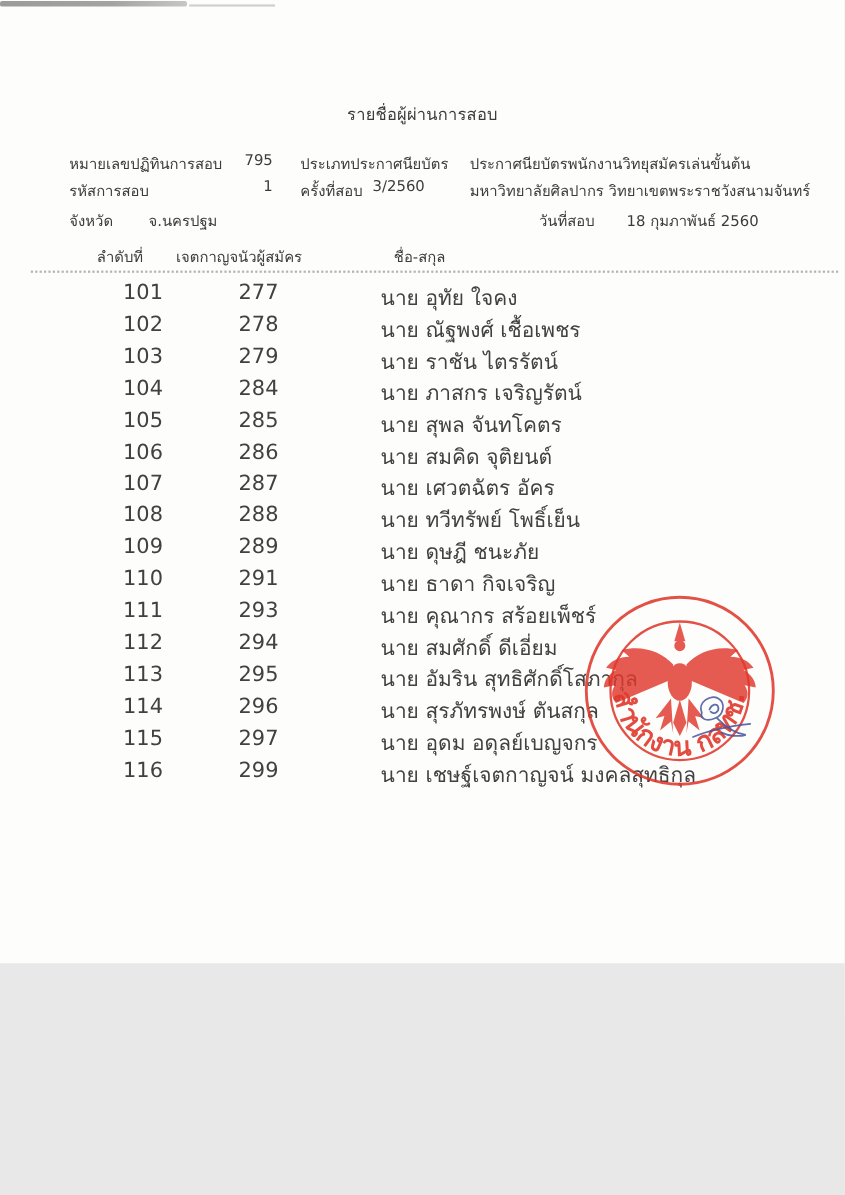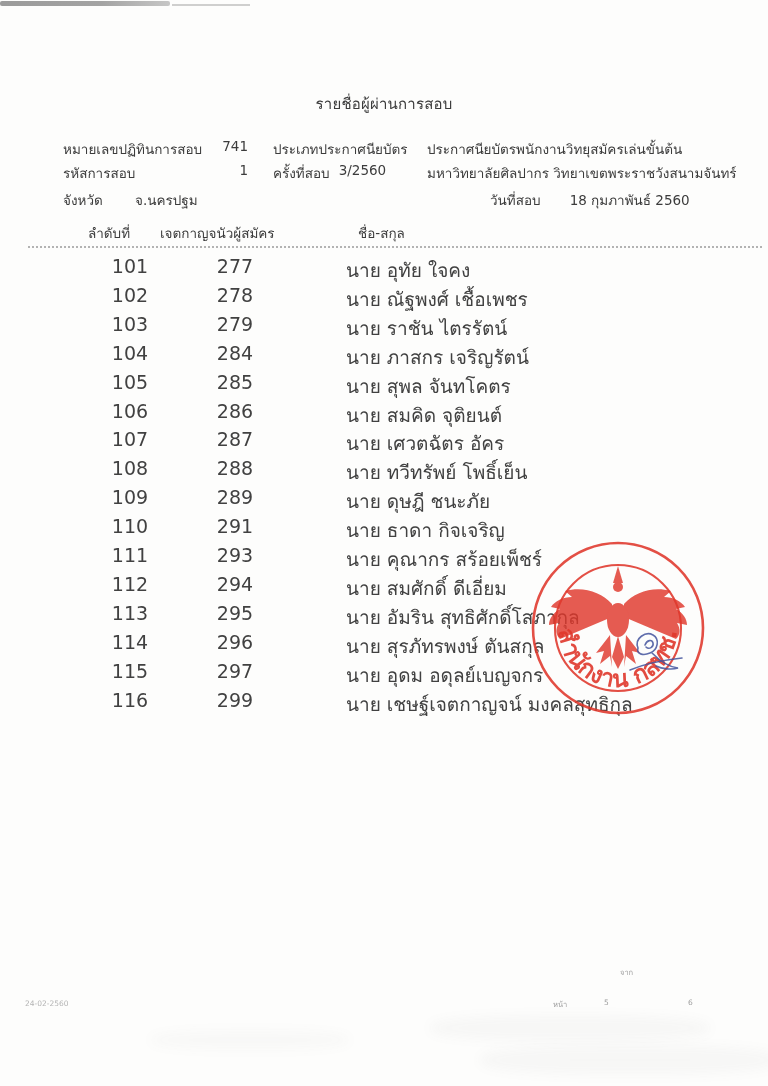--- a/index.html
+++ b/index.html
@@ -1,18 +1,18 @@
 <!DOCTYPE html>
 <html><head>
 <meta charset="utf-8">
 <style>
   html,body{margin:0;padding:0;background:#e8e8e8;}
   .page{
     position:relative;
-    width:768px;height:1086px;
+    width:768px;height:876px;
     margin:0 auto;
     background:#fdfdfc;
     overflow:hidden;
     font-family:"DejaVu Sans","Liberation Sans",sans-serif;
     color:#3f3f3f;
   }
   .abs{position:absolute;}
   
   .smudge-top1{left:0;top:1px;width:170px;height:5px;background:linear-gradient(90deg,#4a4a4a 0%,#5a5a5a 60%,#9a9a9a 100%);opacity:.55;border-radius:2px;}
   .smudge-top2{left:172px;top:4px;width:78px;height:2px;background:#8a8a8a;opacity:.4;}
@@ -60,21 +60,21 @@
 
   <div class="abs smudge-top1"></div>
   <div class="abs smudge-top2"></div>
   <div class="abs bleed" style="left:430px;top:1015px;width:280px;height:26px;"></div>
   <div class="abs bleed" style="left:480px;top:1045px;width:300px;height:30px;"></div>
   <div class="abs bleed" style="left:150px;top:1030px;width:200px;height:20px;opacity:.03;"></div>
 
   <div class="abs title">รายชื่อผู้ผ่านการสอบ</div>
 
   <div class="abs hlabel lab-cal">หมายเลขปฏิทินการสอบ</div>
-  <div class="abs hvalue val-cal">741</div>
+  <div class="abs hvalue val-cal">795</div>
   <div class="abs hlabel lab-certtype">ประเภทประกาศนียบัตร</div>
   <div class="abs hvalue val-certtype">ประกาศนียบัตรพนักงานวิทยุสมัครเล่นขั้นต้น</div>
 
   <div class="abs hlabel lab-code">รหัสการสอบ</div>
   <div class="abs hvalue val-code">1</div>
   <div class="abs round">
     <span class="hlabel">ครั้งที่สอบ</span>
     <span class="hvalue">3/2560</span>
   </div>
   <div class="abs hvalue venue">มหาวิทยาลัยศิลปากร วิทยาเขตพระราชวังสนามจันทร์</div>

